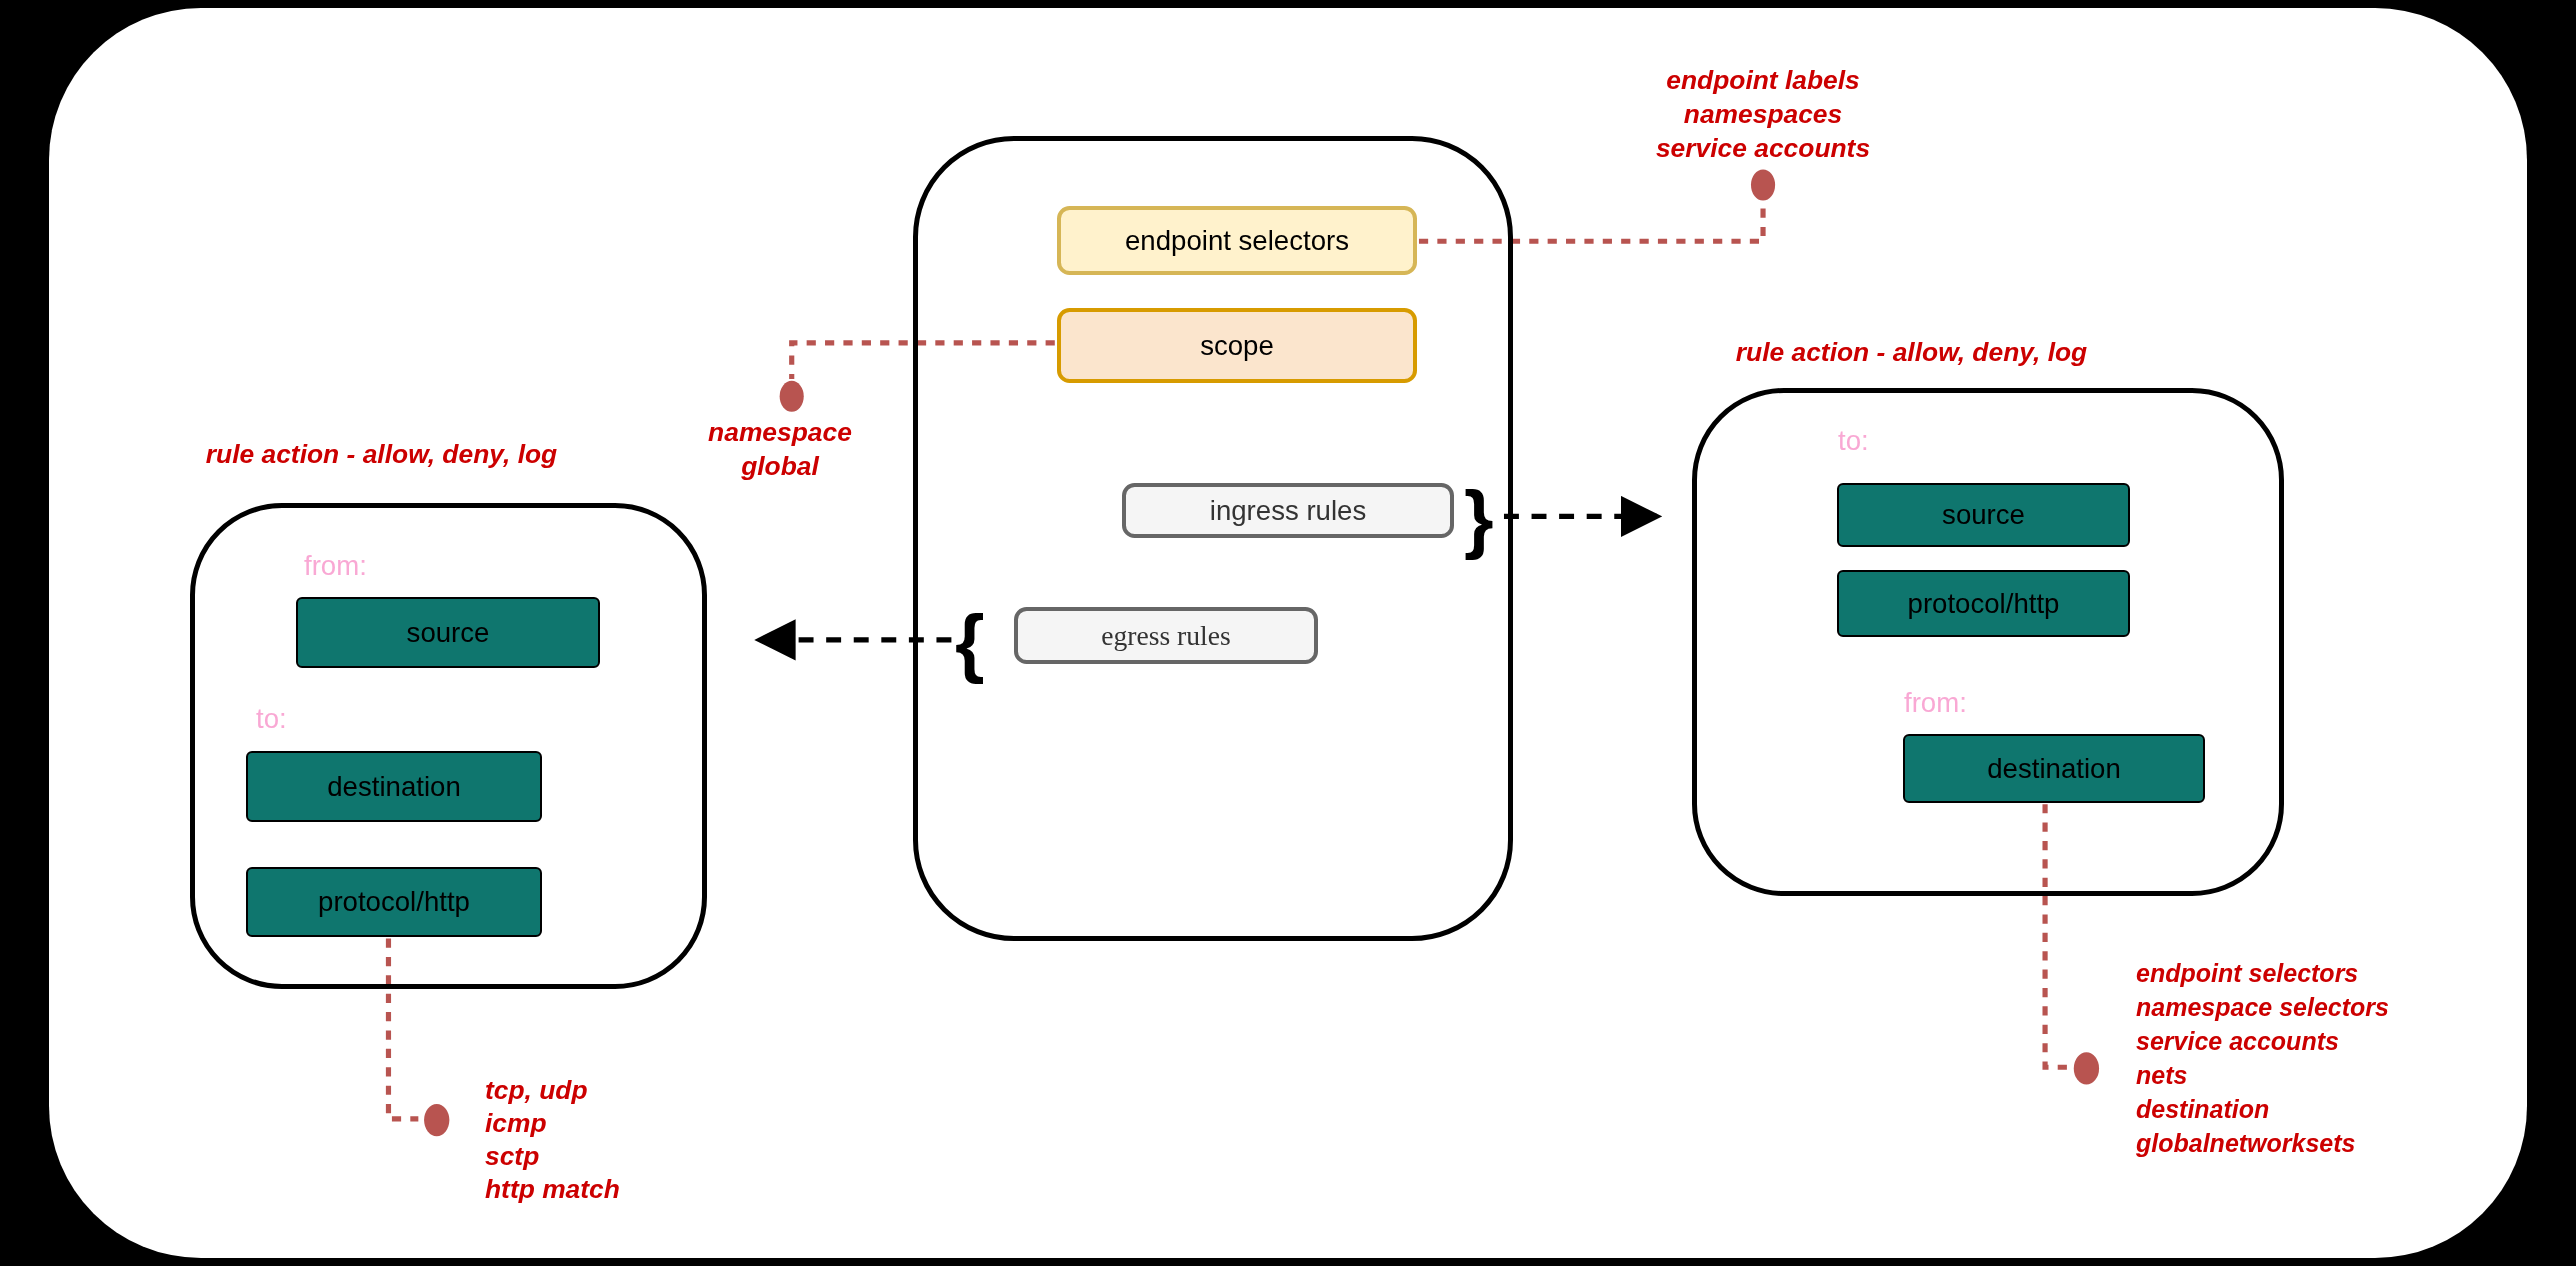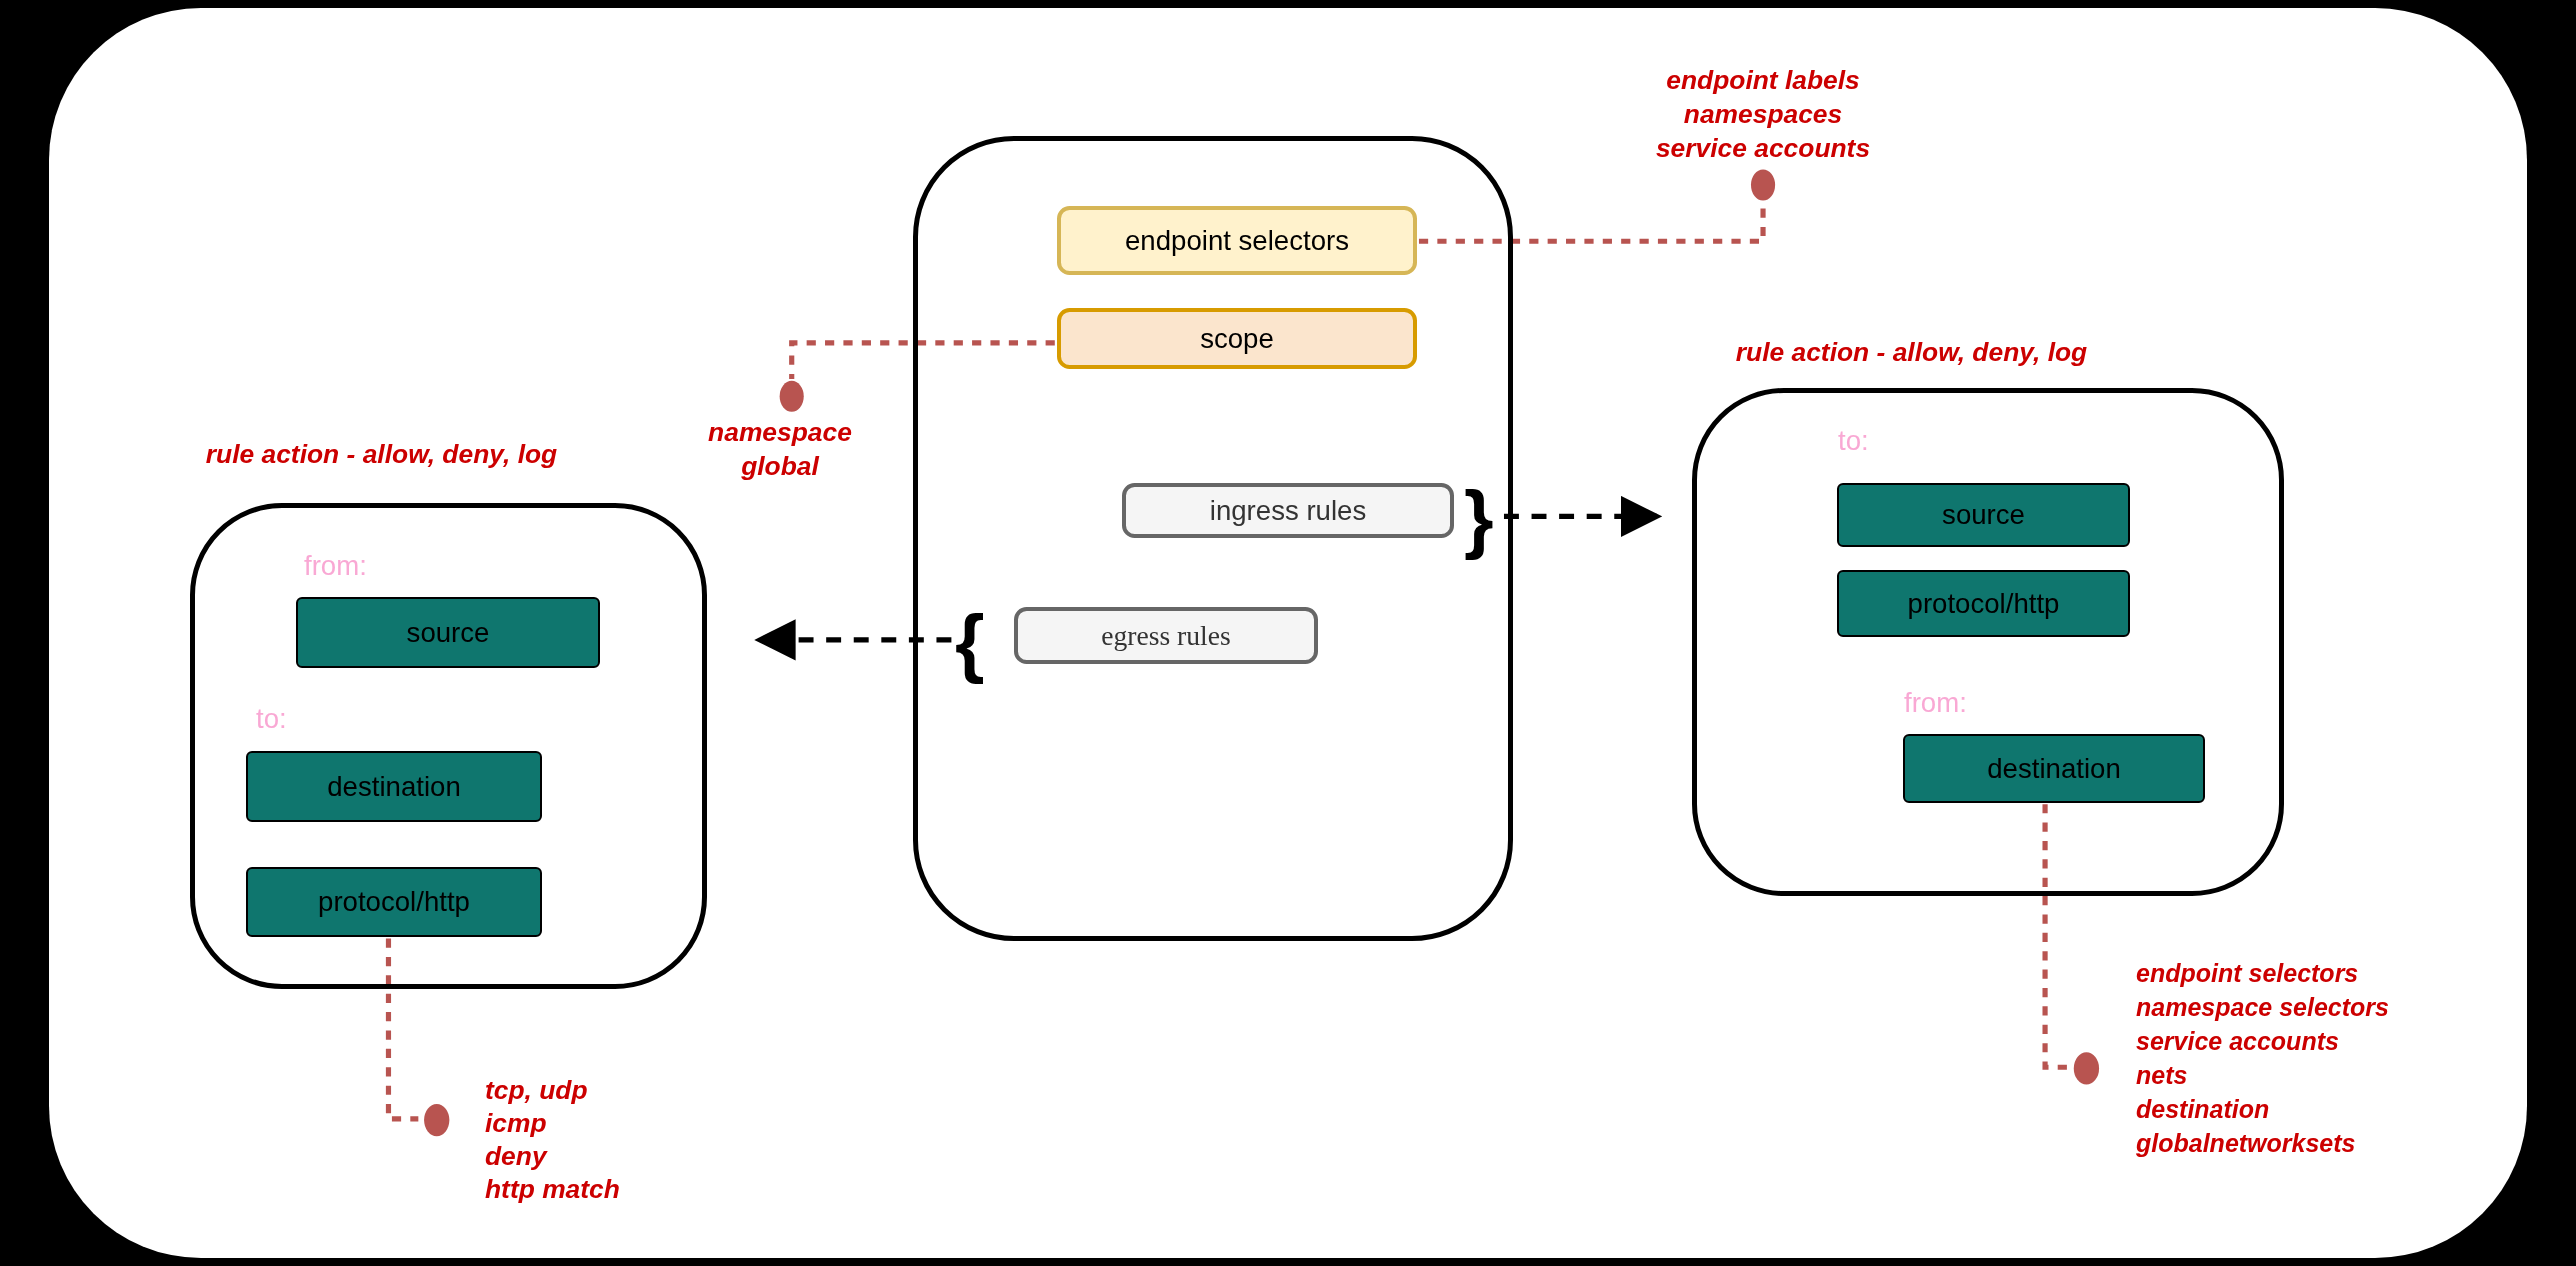--- a/index.html
+++ b/index.html
@@ -13,21 +13,21 @@
   .rulebox-left{left:190px;top:503px;width:517px;height:486px;}
   .rulebox-right{left:1692px;top:388px;width:592px;height:508px;}
 
   .node{position:absolute;display:flex;align-items:center;justify-content:center;box-sizing:border-box;font-size:27.6px;color:#000;text-align:center;}
   .node-yellow{background:var(--yellow_fill);border:4px solid var(--yellow_border);border-radius:12.6px;}
   .node-orange{background:var(--orange_fill);border:4.6px solid var(--orange_border);border-radius:12.6px;}
   .node-gray{background:var(--gray_fill);border:4.6px solid var(--gray_border);border-radius:12.6px;color:#333;}
   .node-white{background:#0f766e;border:2.9px solid #000;border-radius:6px;}
 
   .ep-selectors{left:1057px;top:206px;width:360px;height:69px;}
-  .scope{left:1057px;top:308px;width:360px;height:61px;}
+  .scope{left:1057px;top:308px;width:360px;height:75px;}
   .ingress{left:1122px;top:483px;width:332px;height:55px;}
   .egress{left:1014px;top:607px;width:304px;height:57px;font-family:Liberation Serif, serif;}
 
   .l-source{left:296px;top:597px;width:304px;height:71px;}
   .l-destination{left:246px;top:751px;width:296px;height:71px;}
   .l-protocol{left:246px;top:867px;width:296px;height:70px;}
   .r-source{left:1837px;top:483px;width:293px;height:64px;}
   .r-protocol{left:1837px;top:570px;width:293px;height:67px;}
   .r-destination{left:1903px;top:734px;width:302px;height:69px;}
 
@@ -125,21 +125,21 @@
     <div>namespaces</div>
     <div>service accounts</div>
   </div>
   <div class="rednote note-scope">
     <div>namespace</div>
     <div>global</div>
   </div>
   <div class="rednote note-protocol">
     <div>tcp, udp</div>
     <div>icmp</div>
-    <div>deny</div>
+    <div>sctp</div>
     <div>http match</div>
   </div>
   <div class="rednote note-destination">
     <div>endpoint selectors</div>
     <div>namespace selectors</div>
     <div>service accounts</div>
     <div>nets</div>
     <div>destination</div>
     <div>globalnetworksets</div>
   </div>

